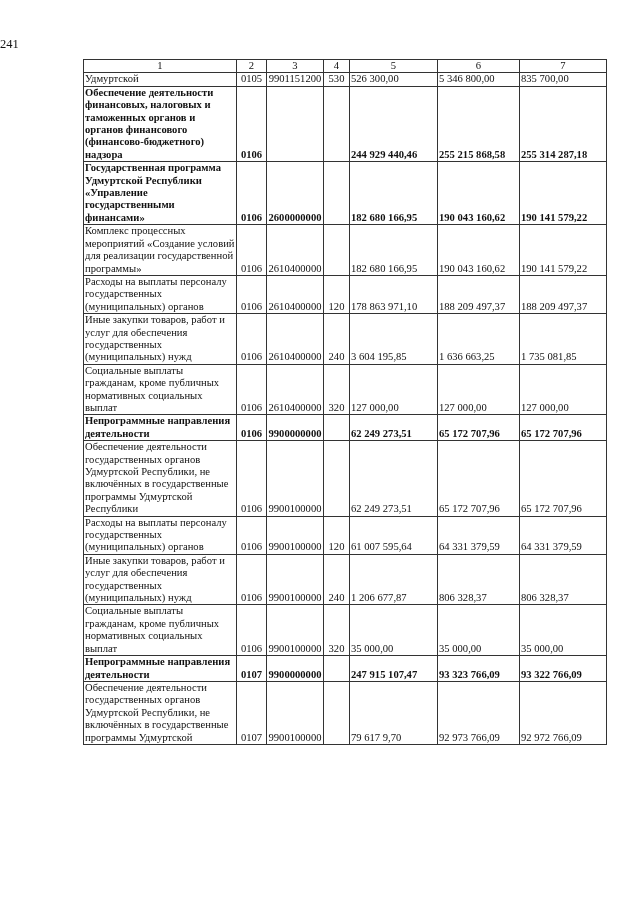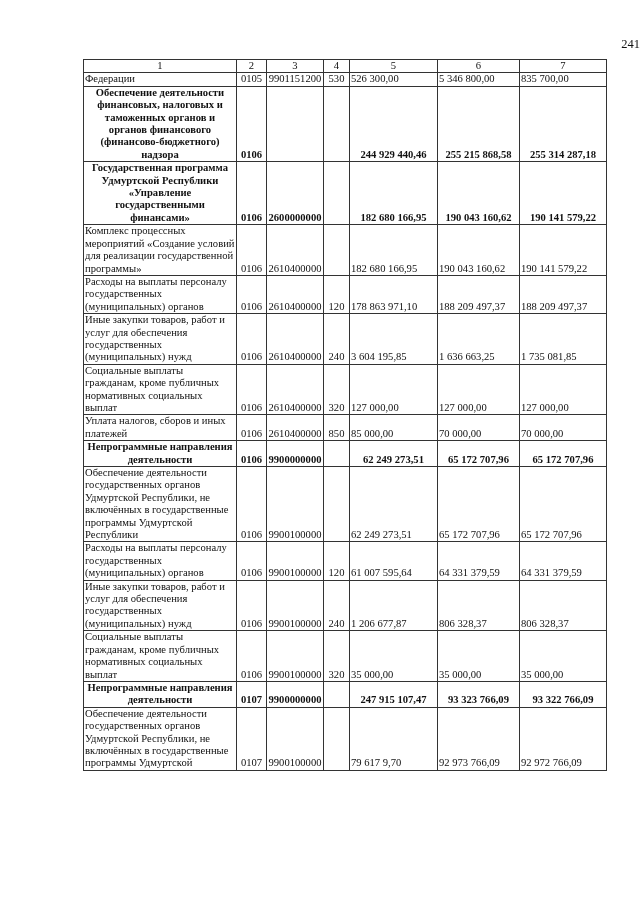--- a/index.html
+++ b/index.html
@@ -1,26 +1,26 @@
 <!DOCTYPE html>
 <html><head>
 <meta charset="utf-8">
 <style>
   html, body { margin:0; padding:0; background:#fff; }
   body { width:640px; height:905px; position:relative; overflow:hidden;
          font-family:"Liberation Serif","DejaVu Serif",serif; color:#111; }
-  .page-num { position:absolute; top:37px; left:0; width:640px; text-align:right; font-size:12.5px; }
+  .page-num { position:absolute; top:37px; left:0; width:640px; text-align:left; font-size:12.5px; }
   table.budget { position:absolute; top:59px; left:83px; border-collapse:collapse;
          table-layout:fixed; width:523px; font-size:10.6px; line-height:12.4px; }
   table.budget td { border:1px solid #333; padding:0 1px; vertical-align:bottom; overflow:hidden; white-space:nowrap; }
   table.budget td.c1 { white-space:normal; }
   table.budget td.num { }
   table.budget td.code { text-align:center; }
   table.budget tr.hdr td { text-align:center; vertical-align:middle; height:12px; }
-  tr.bold td { font-weight:bold;text-align:center; }
+  tr.bold td { font-weight:bold; }
   col.w1 { width:153px; } col.w2 { width:30px; } col.w3 { width:57px; }
   col.w4 { width:26px; } col.w5 { width:88px; } col.w6 { width:82px; } col.w7 { width:87px; }
 </style>
 </head>
 <body>
 
 <div class="page-num">241</div>
 
 <table class="budget">
   <colgroup>
@@ -36,21 +36,21 @@
     <tr class="hdr">
       <td>1</td>
       <td>2</td>
       <td>3</td>
       <td>4</td>
       <td>5</td>
       <td>6</td>
       <td>7</td>
     </tr>
       <tr>
-        <td class="c1">Федерации</td>
+        <td class="c1">Удмуртской</td>
         <td class="code">0105</td>
         <td class="code">9901151200</td>
         <td class="code">530</td>
         <td class="num">526 300,00</td>
         <td class="num">5 346 800,00</td>
         <td class="num">835 700,00</td>
       </tr>
       <tr class="bold">
         <td class="c1">Обеспечение деятельности финансовых, налоговых и таможенных органов и органов финансового (финансово-бюджетного) надзора</td>
         <td class="code">0106</td>
@@ -97,29 +97,20 @@
         <td class="num">1 735 081,85</td>
       </tr>
       <tr>
         <td class="c1">Социальные выплаты гражданам, кроме публичных нормативных социальных выплат</td>
         <td class="code">0106</td>
         <td class="code">2610400000</td>
         <td class="code">320</td>
         <td class="num">127 000,00</td>
         <td class="num">127 000,00</td>
         <td class="num">127 000,00</td>
-      </tr>
-      <tr>
-        <td class="c1">Уплата налогов, сборов и иных платежей</td>
-        <td class="code">0106</td>
-        <td class="code">2610400000</td>
-        <td class="code">850</td>
-        <td class="num">85 000,00</td>
-        <td class="num">70 000,00</td>
-        <td class="num">70 000,00</td>
       </tr>
       <tr class="bold">
         <td class="c1">Непрограммные направления деятельности</td>
         <td class="code">0106</td>
         <td class="code">9900000000</td>
         <td class="code"></td>
         <td class="num">62 249 273,51</td>
         <td class="num">65 172 707,96</td>
         <td class="num">65 172 707,96</td>
       </tr>

